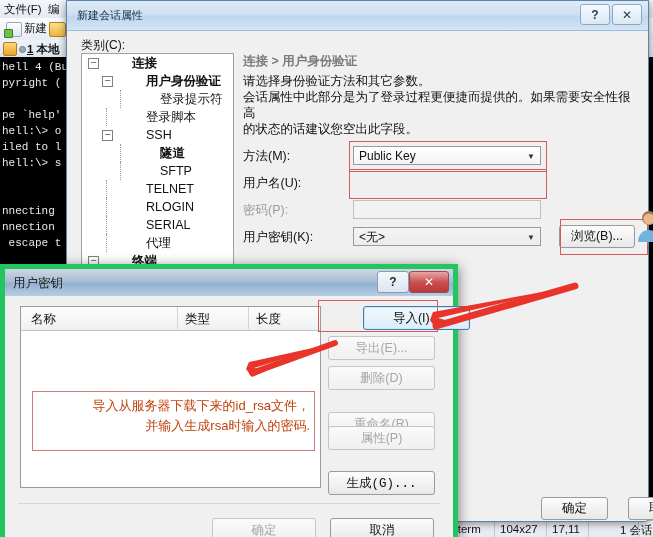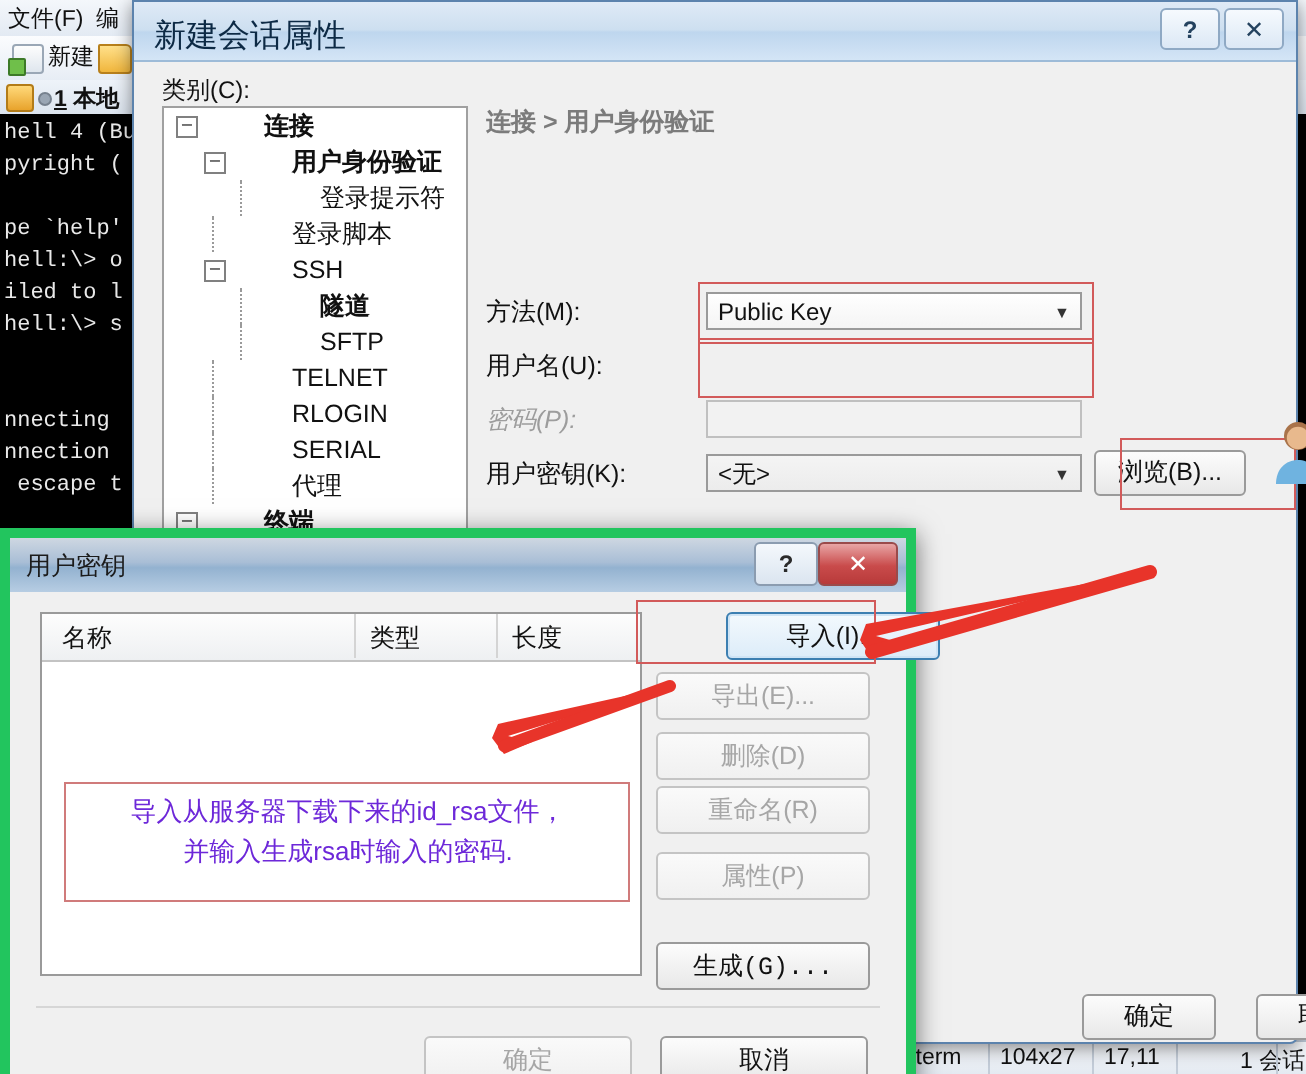--- a/index.html
+++ b/index.html
@@ -42,21 +42,21 @@
   #app-statusbar .cell{position:absolute;top:2px;color:#111;}
   #app-statusbar .sep{position:absolute;top:1px;width:1px;height:15px;background:#c3ccd8;}
 
   
   #dlg-main{left:66px;top:0px;width:581px;height:520px;
     background:#f0f0f0;border:1px solid #5c83ad;border-radius:0 0 4px 4px;
     box-shadow:0 2px 9px rgba(0,0,0,.45);}
   #dlg-main-titlebar{left:0;top:0;width:581px;height:29px;
     background:linear-gradient(#dfeaf6,#cddff0 48%,#bed6ee 52%,#d4e5f6);
     border-bottom:1px solid #9dbbd8;}
-  #dlg-main-title{left:10px;top:7px;font-size:16px;color:#0d2a45;font-family:Liberation Serif, serif;}
+  #dlg-main-title{left:10px;top:7px;font-size:11px;color:#0d2a45;font-family:Liberation Serif, serif;}
   .titlebtn{position:absolute;top:3px;width:28px;height:19px;
     border:1px solid #8fa9c4;border-radius:3px;
     background:linear-gradient(#f6fafe,#dce8f5);
     display:flex;align-items:center;justify-content:center;
     font-size:12px;color:#24425f;font-weight:bold;}
   #btn-help{left:513px;}
   #btn-close{left:545px;}
   #dlg-main-body{left:4px;top:30px;width:573px;height:486px;background:#f0f0f0;}
 
   #cat-label{left:10px;top:6px;font-size:12px;color:#111;}
@@ -66,21 +66,21 @@
   .tnode .exp{position:absolute;width:9px;height:9px;top:4px;border:1px solid #808080;background:#fff;
     font-size:8px;line-height:8px;text-align:center;color:#333;font-family:"DejaVu Sans",sans-serif;}
   .tnode .tlabel{position:absolute;margin-left:30px;}
   .tnode.bold .tlabel{font-weight:bold;}
   .dotline{position:absolute;border-left:1px dotted #9a9a9a;}
 
   #rightpane{left:172px;top:22px;width:392px;height:432px;}
   #breadcrumb{position:absolute;left:0;top:0;font-size:12.5px;font-weight:bold;color:#7b7b7b;}
   #desc{position:absolute;left:0;top:20px;width:392px;font-size:12.5px;color:#111;line-height:16px;}
   .flabel{position:absolute;font-size:12.5px;color:#111;line-height:21px;}
-  .flabel.dim{color:#9d9d9d;font-style:italic;}
+  .flabel.dim{color:#9d9d9d;}
   .finput{position:absolute;height:19px;border:1px solid #9a9a9a;background:#fff;
     font-size:12px;line-height:19px;padding-left:5px;color:#111;box-sizing:border-box;}
   .finput.dim{background:#f2f2f2;border-color:#c0c0c0;}
   .fcombo{position:absolute;height:19px;border:1px solid #9a9a9a;
     background:linear-gradient(#ffffff,#f4f4f4);box-sizing:border-box;}
   .fcombo .val{position:absolute;left:5px;top:0;line-height:18px;font-size:12px;color:#111;}
   .fcombo .arrow{position:absolute;right:2px;top:3px;width:14px;height:13px;
     display:flex;align-items:center;justify-content:center;font-size:8px;color:#333;}
   .redbox{position:absolute;border:1px solid #d25a5a;background:transparent;pointer-events:none;}
   .btn{position:absolute;border:1px solid #9a9a9a;border-radius:3px;
@@ -110,22 +110,22 @@
   #key-close{position:absolute;left:404px;top:2px;width:38px;height:20px;border:1px solid #9a4b4b;
     border-radius:3px;background:linear-gradient(#e8a5a5,#c94b4b 55%,#b83a3a);
     display:flex;align-items:center;justify-content:center;font-size:12px;color:#fff;font-weight:bold;}
   #dlg-key-body{left:1px;top:27px;width:446px;height:240px;background:#f0f0f0;}
   #keylist{position:absolute;left:14px;top:10px;width:299px;height:180px;background:#fff;border:1px solid #9a9a9a;}
   #keylist-head{position:absolute;left:0;top:0;width:299px;height:23px;
     background:linear-gradient(#fdfdfd,#eef0f2);border-bottom:1px solid #c3c3c3;}
   #keylist-head .col{position:absolute;top:4px;font-size:12.5px;color:#111;}
   #keylist-head .div{position:absolute;top:0;width:1px;height:22px;background:#d4d4d4;}
   #annot-box{position:absolute;left:26px;top:95px;width:281px;height:58px;border:1px solid #d07b7b;}
-  #annot-text{position:absolute;left:32px;top:100px;width:272px;font-size:13px;color:#6d28d9;
-    line-height:20px;text-align:center;}
+  #annot-text{position:absolute;left:32px;top:100px;width:272px;font-size:13px;color:#c2410c;
+    line-height:20px;text-align:right;}
   .keybtn{position:absolute;left:322px;width:107px;height:24px;}
   #key-ok{position:absolute;left:206px;top:222px;width:104px;height:24px;}
   #key-cancel{position:absolute;left:324px;top:222px;width:104px;height:24px;}
   #key-divider{position:absolute;left:12px;top:207px;width:422px;height:1px;background:#d6d6d6;}
 
   
   svg.arrow{position:absolute;overflow:visible;pointer-events:none;}
 </style>
 </head>
 <body>
@@ -222,41 +222,46 @@
           <span class="tlabel" style="left: 20px;">终端</span>
         </div>
         <div class="tnode">
           <span class="dotline" style="left: 24px; top: 0px; height: 18px;"></span>
           <span class="tlabel" style="left: 34px;">仿真</span>
         </div>
       </div>
 
     <div class="abs" id="rightpane">
       <span id="breadcrumb">连接 &gt; 用户身份验证</span>
+      <div id="desc">
+        <div>请选择身份验证方法和其它参数。</div>
+        <div>会话属性中此部分是为了登录过程更便捷而提供的。如果需要安全性很高</div>
+        <div>的状态的话建议您空出此字段。</div>
+      </div>
 
       <span class="flabel" style="left:0;top:93px">方法(M):</span>
       <div class="fcombo" style="left:110px;top:93px;width:188px">
         <span class="val">Public Key</span>
         <span class="arrow">▼</span>
       </div>
       <div class="redbox" style="left:106px;top:88px;width:196px;height:29px"></div>
 
       <span class="flabel" style="left:0;top:120px">用户名(U):</span>
       <div class="redbox" style="left:106px;top:116px;width:196px;height:28px"></div>
 
       <span class="flabel dim" style="left:0;top:147px">密码(P):</span>
       <input class="finput dim" style="left: 110px; top: 147px; width: 188px;" disabled="" value="">
 
       <span class="flabel" style="left:0;top:174px">用户密钥(K):</span>
       <div class="fcombo" style="left:110px;top:174px;width:188px;background:linear-gradient(#f4f4f4,#ececec)">
         <span class="val">&lt;无&gt;</span>
         <span class="arrow">▼</span>
       </div>
 
-      <div class="btn" style="left:304px;top:172px;width:76px;height:23px">浏览(B)...</div>
+      <div class="btn" style="left:316px;top:172px;width:76px;height:23px">浏览(B)...</div>
       <div class="redbox" style="left:317px;top:166px;width:86px;height:34px"></div>
 
       <span id="sftp-note" style="left:61px;top:278px">H/SFTP协议中可用。</span>
     </div>
 
     <svg class="abs" id="avatar" viewBox="0 0 44 33">
       <circle cx="29" cy="8" r="6.4" fill="#c08a5e"></circle>
       <path d="M20 33c0-7 4.2-11 9-11s9 4 9 11z" fill="#cf8fd6"></path>
       <circle cx="18" cy="9" r="7" fill="#a9734a"></circle>
       <path d="M7 33c0-7.5 4.8-12 11-12s11 4.5 11 12z" fill="#6fb3e0"></path>
@@ -291,21 +296,21 @@
       <div>导入从服务器下载下来的id_rsa文件，</div>
       <div>并输入生成rsa时输入的密码.</div>
     </div>
 
     <div id="key-divider"></div>
     <div class="btn dis" id="key-ok">确定</div>
     <div class="btn" id="key-cancel">取消</div>
   <div class="btn keybtn default" style="top: 10px;">导入(I)...</div>
       <div class="btn keybtn dis" style="top: 40px;">导出(E)...</div>
       <div class="btn keybtn dis" style="top: 70px;">删除(D)</div>
-      <div class="btn keybtn dis" style="top: 97px;">重命名(R)</div>
+      <div class="btn keybtn dis" style="top: 116px;">重命名(R)</div>
       <div class="btn keybtn dis" style="top: 130px;">属性(P)</div>
       <div class="btn keybtn" style="top: 175px; font-family: Liberation Mono, monospace;">生成(G)...</div>
     </div>
 </div>
 
 <div class="abs redbox" style="left:318px;top:300px;width:118px;height:30px;z-index:40"></div>
 
 <svg class="abs arrow" style="left:400px;top:282px;width:180px;height:50px;z-index:45" viewBox="0 0 180 50">
   <path d="M175 4 L38 36 L52 40 L36 47 L30 38 L33 30 Z" fill="#e8342a"></path>
   <path d="M175 4 L36 44" stroke="#e8342a" stroke-width="7" stroke-linecap="round"></path>

